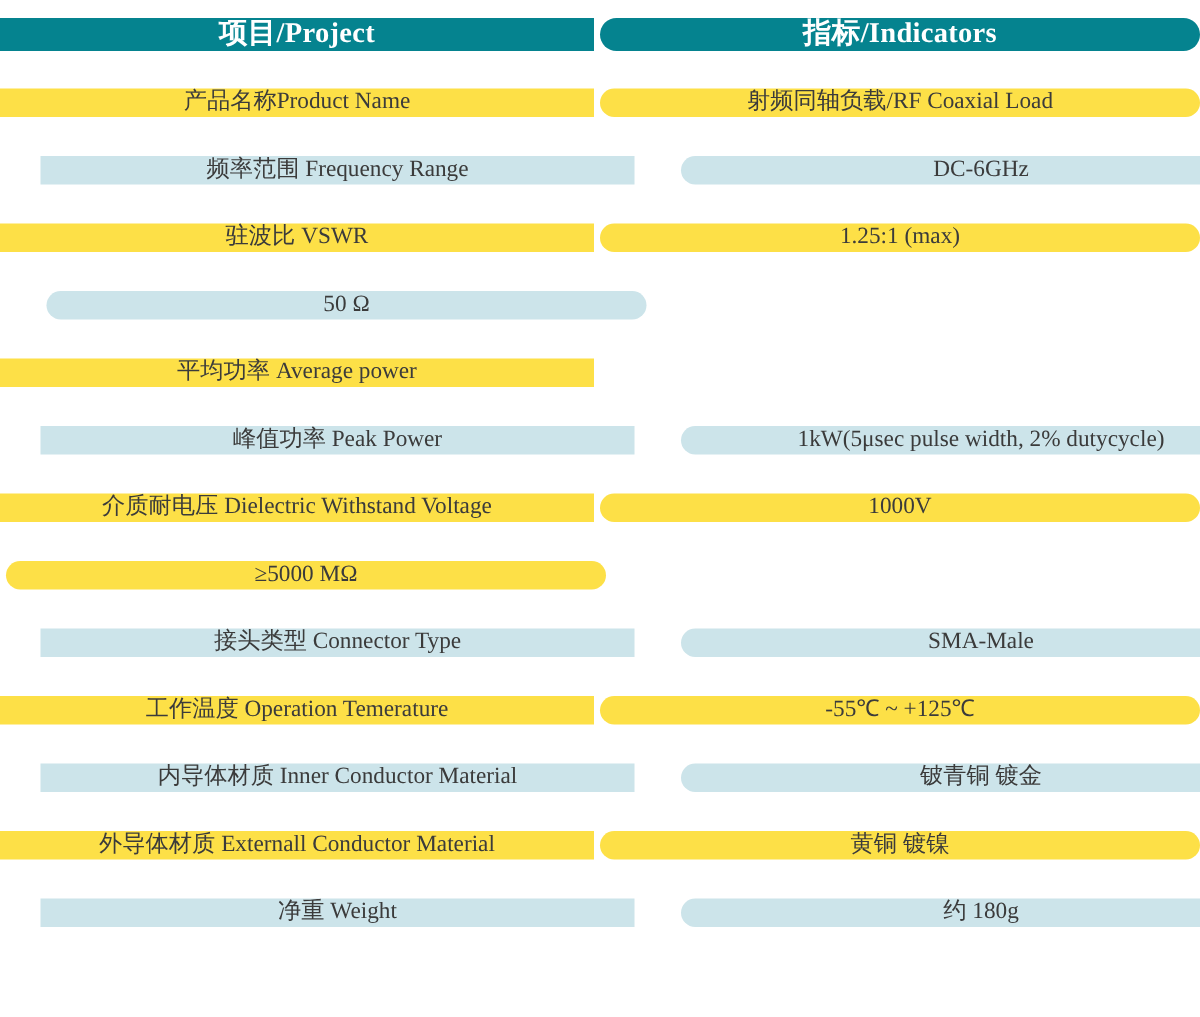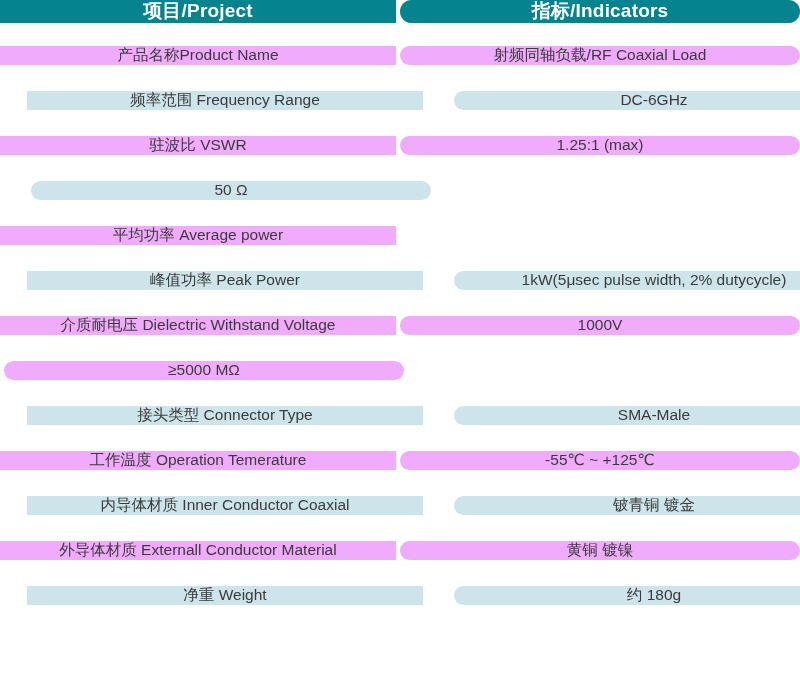--- a/index.html
+++ b/index.html
@@ -22,21 +22,22 @@
     background: #ffffff;
   }
 
   .row {
     display: flex;
     flex-direction: row;
     width: 800px;
     height: 45px;
     flex: 0 0 45px;
     background: #ffffff;
-    align-items: flex-start;
+    align-items: center;
+    font-family: Liberation Serif, serif;
   }
 
   .row.shaded .cell {
     background: #cce4ea;
     margin-left: 27px;
   }
 
   .row.header {
     height: 46px;
     flex: 0 0 46px;
@@ -48,21 +49,21 @@
     font-weight: bold;
     font-size: 19px;
     letter-spacing: 0.2px;
   }
 
   .cell {
     display: flex;
     align-items: center;
     justify-content: center;
     text-align: center;
-    background: #f0abfc;
+    background: #fde047;
     color: #3b3b3b;
     font-size: 15.5px;
     line-height: 1.2;
     box-sizing: border-box;
     padding: 0 6px;
     white-space: nowrap;
   }
 
   .cell.project {
     width: 396px;
@@ -134,21 +135,21 @@
         <div class="cell project">接头类型 Connector Type</div>
         <div class="divider"></div>
         <div class="cell indicator">SMA-Male</div>
       </div>
       <div class="row">
         <div class="cell project">工作温度 Operation Temerature</div>
         <div class="divider"></div>
         <div class="cell indicator">-55℃ ~ +125℃</div>
       </div>
       <div class="row shaded">
-        <div class="cell project">内导体材质 Inner Conductor Coaxial</div>
+        <div class="cell project">内导体材质 Inner Conductor Material</div>
         <div class="divider"></div>
         <div class="cell indicator">铍青铜 镀金</div>
       </div>
       <div class="row">
         <div class="cell project">外导体材质 Externall Conductor Material</div>
         <div class="divider"></div>
         <div class="cell indicator">黄铜 镀镍</div>
       </div>
       <div class="row shaded">
         <div class="cell project">净重 Weight</div>

